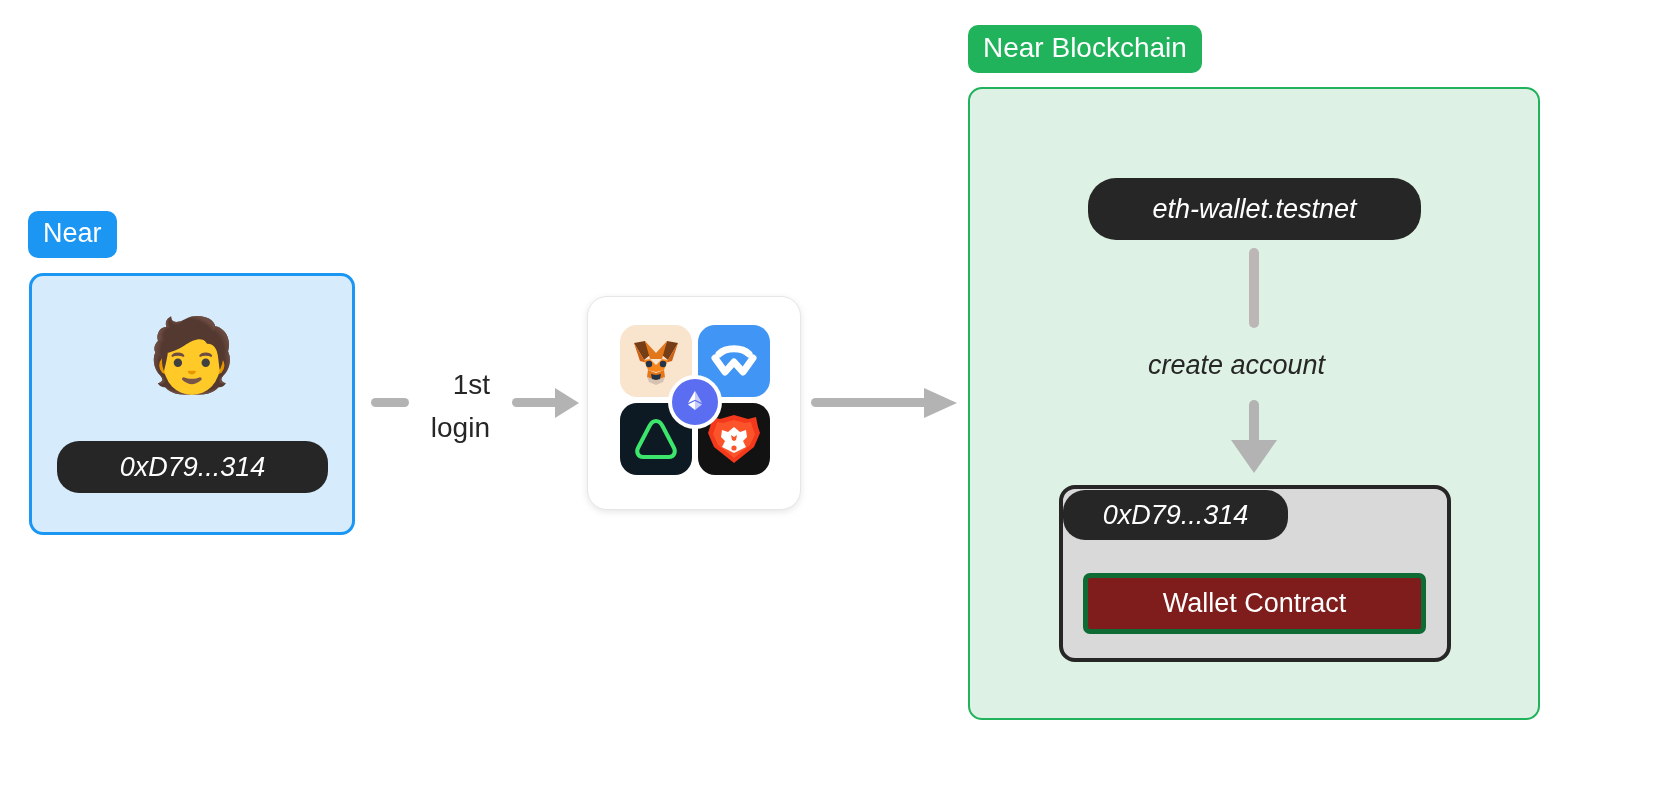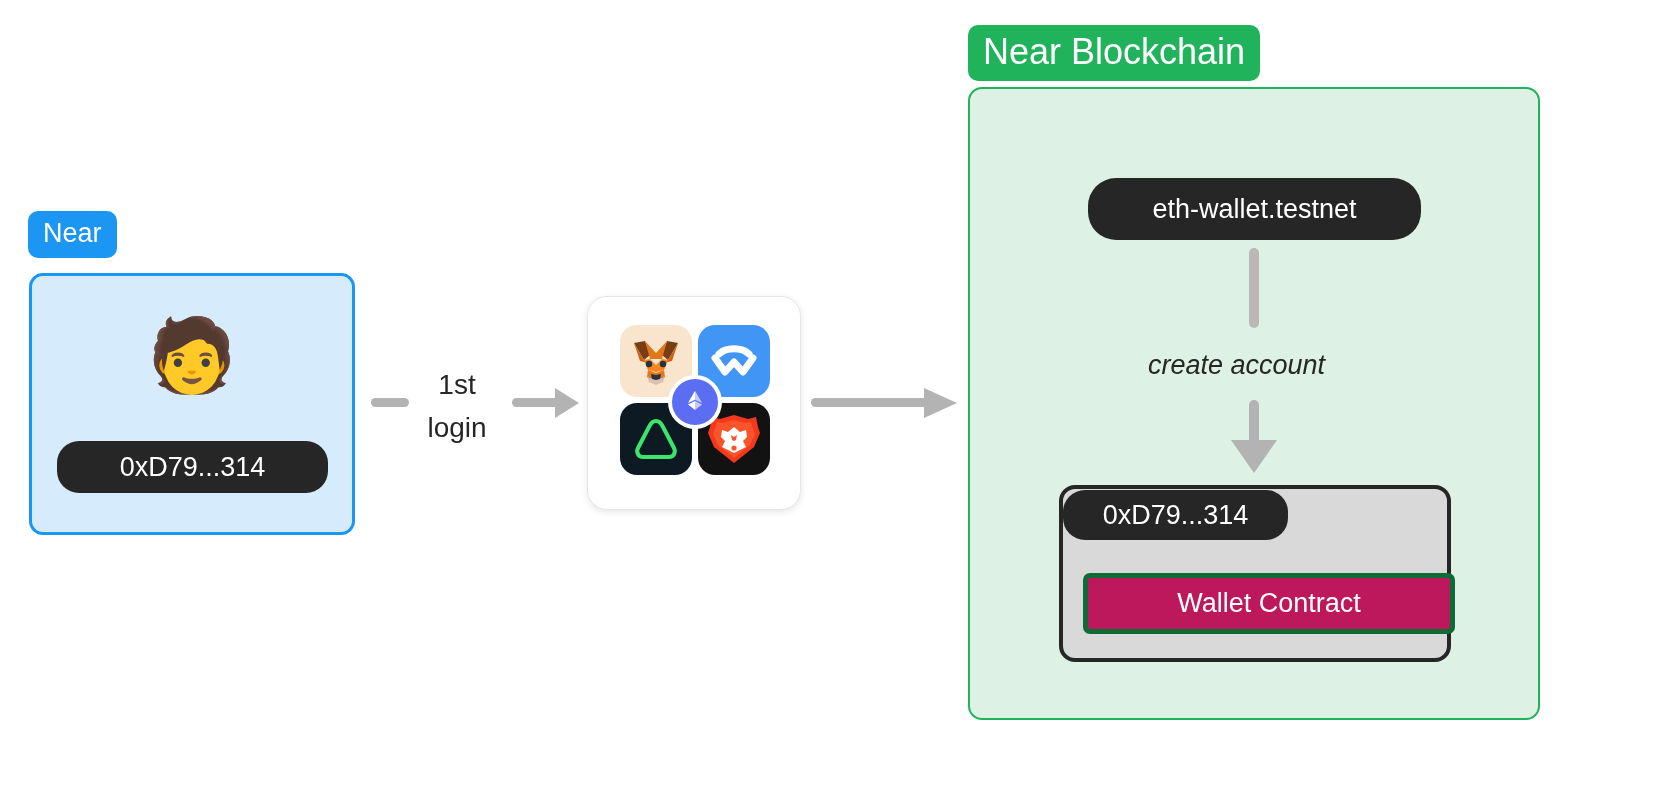--- a/index.html
+++ b/index.html
@@ -37,21 +37,21 @@
   }
   .group-label.user {
     left: 28px;
     top: 211px;
     background: #1b96f3;
   }
   .group-label.near {
     left: 968px;
     top: 25px;
     background: #21b35c;
-    font-size: 36px;
+    font-size: 28px;
   }
 
   
   .user-box {
     position: absolute;
     left: 29px;
     top: 273px;
     width: 326px;
     height: 262px;
     background: #d6ecfd;
@@ -76,20 +76,21 @@
     position: absolute;
     display: flex;
     align-items: center;
     justify-content: center;
     background: #262626;
     color: #ffffff;
     border-radius: 22px;
     font-size: 27px;
     line-height: 1;
     white-space: nowrap;
+    font-style: italic;
   }
   .addr-pill.user-addr {
     left: 57px;
     top: 441px;
     width: 271px;
     height: 52px;
     z-index: 5;
   }
   .addr-pill.near-acct {
     left: 1088px;
@@ -132,23 +133,23 @@
     background: #d9d9d9;
     border: 4px solid #262626;
     border-radius: 16px;
     box-sizing: border-box;
     z-index: 6;
   }
   .contract-btn {
     position: absolute;
     left: 1083px;
     top: 573px;
-    width: 372px;
+    width: 343px;
     height: 61px;
-    background: #be185d;
+    background: #7f1d1d;
     border: 5px solid #0d6b33;
     border-radius: 7px;
     box-sizing: border-box;
     display: flex;
     align-items: center;
     justify-content: center;
     color: #ffffff;
     font-size: 27px;
     line-height: 1;
     white-space: nowrap;
@@ -166,21 +167,21 @@
   }
   .edge-label.create-account {
     left: 1148px;
     top: 352px;
     font-style: italic;
   }
   .edge-label.login {
     left: 424px;
     top: 363px;
     width: 66px;
-    text-align: center;
+    text-align: right;
     font-size: 28px;
     line-height: 43px;
     white-space: normal;
     z-index: 5;
   }
 
   
   .conn {
     position: absolute;
     background: #b3b3b3;

